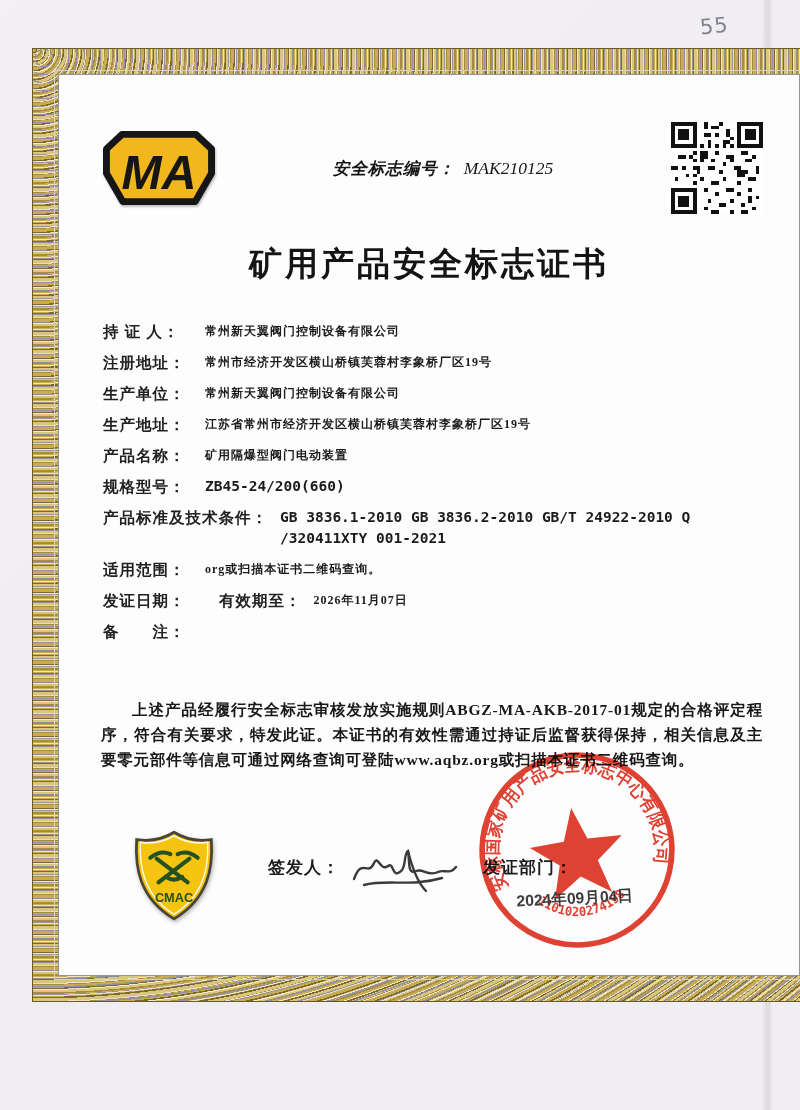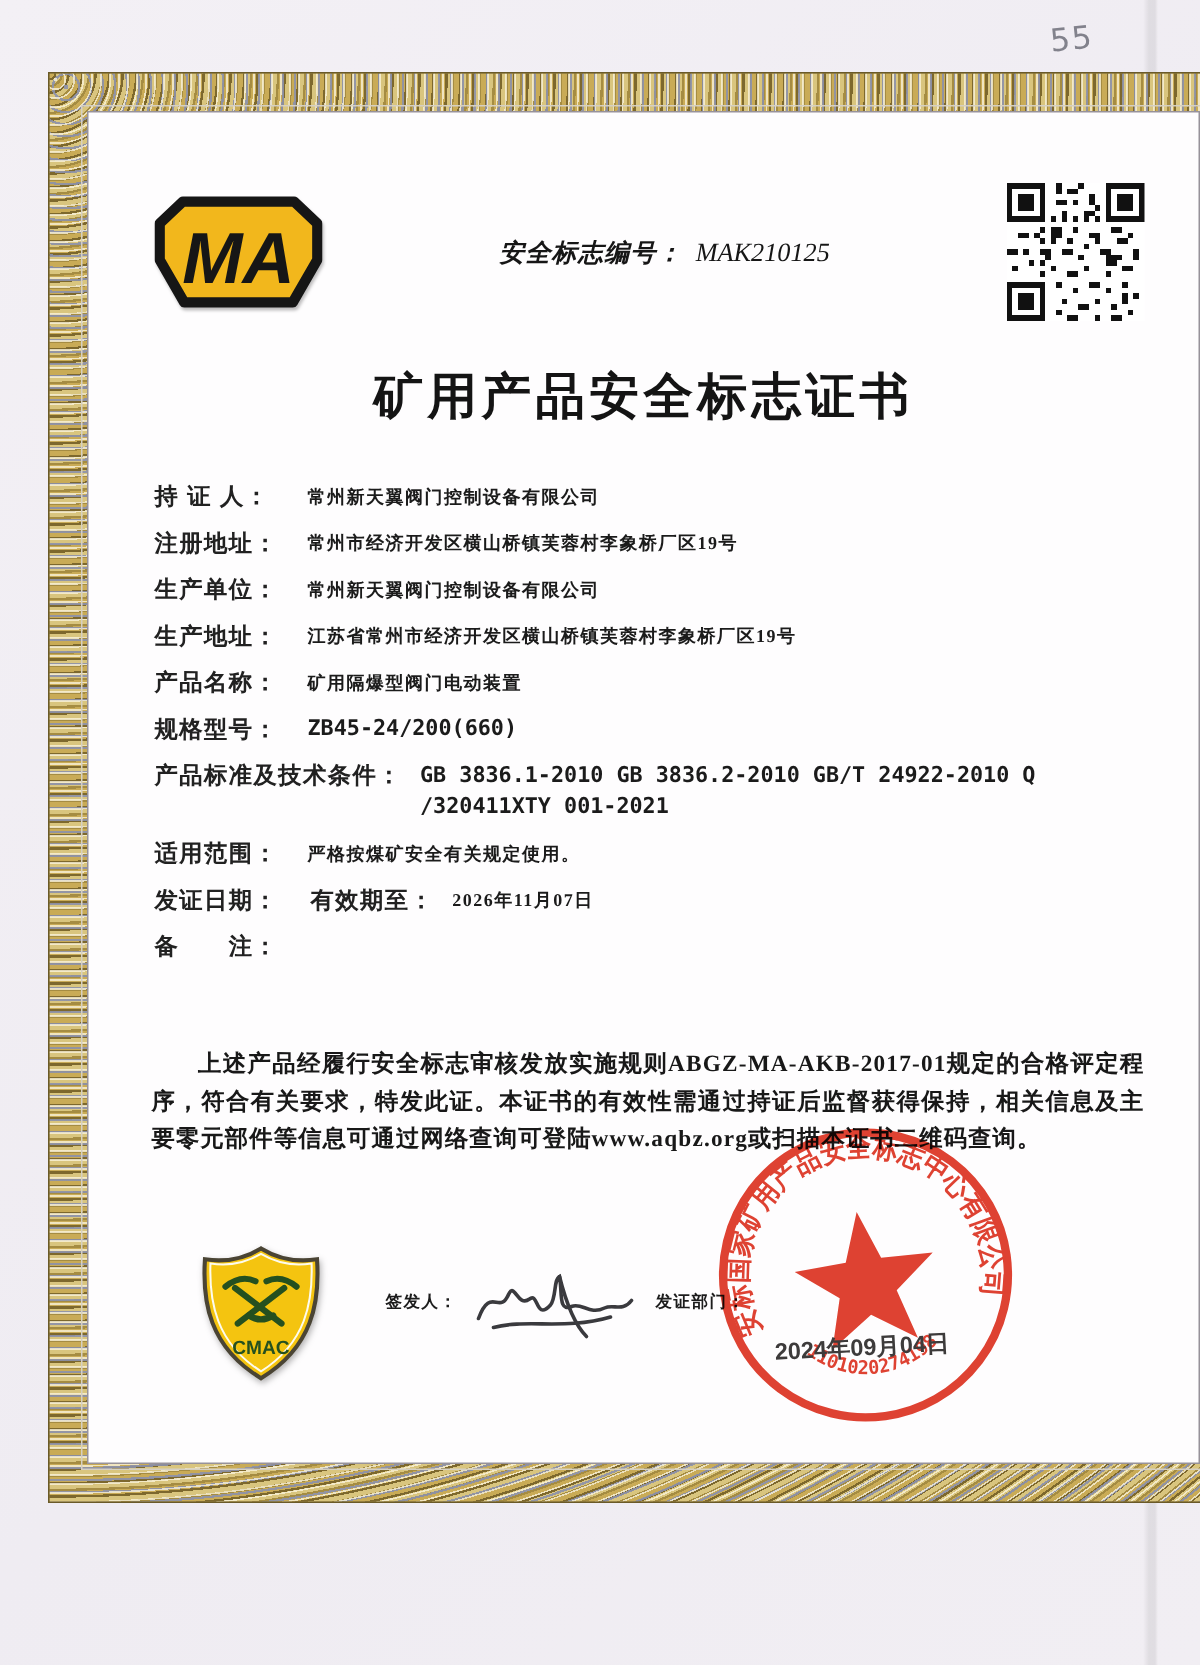--- a/index.html
+++ b/index.html
@@ -49,32 +49,32 @@
     font-weight:bold;font-size:15.5px;color:#212121;white-space:pre;
     min-width:90px;letter-spacing:1px;line-height:21px;flex:0 0 auto;
   }
   .fvalue{
     font-family:"Liberation Serif",serif;font-weight:bold;font-size:12px;color:#1b1b1b;
     padding-left:12px;line-height:21px;letter-spacing:1px;white-space:pre-line;
   }
   .mono .fvalue{font-family:"DejaVu Sans Mono",monospace;font-size:14.5px;letter-spacing:0;}
   .row-long .flabel{min-width:auto;}
   .frow-dates .fvalue.issue{width:176px;flex:0 0 auto;font-family:"Liberation Sans",sans-serif;}
-  .frow-dates .flabel.valid{min-width:auto;margin-left:14px;}
+  .frow-dates .flabel.valid{min-width:auto;margin-left:26px;}
   .frow-dates .fvalue.until{font-family:Liberation Serif, serif;}
   
   .statement{
     margin:56px 36px 0 42px;font-family:"Liberation Serif",serif;font-weight:bold;
     font-size:15.5px;line-height:1.6;letter-spacing:.8px;color:#181818;
     text-indent:2em;text-align:justify;
   }
   
   .cmac{position:absolute;left:74px;top:754px;width:82px;height:94px;filter:drop-shadow(1px 2px 2px rgba(0,0,0,.3));}
   .signrow{position:absolute;left:198px;top:770px;display:flex;align-items:center;}
-  .signrow .lbl{font-weight:bold;font-size:11px;letter-spacing:1px;color:#1c1c1c;white-space:nowrap;}
+  .signrow .lbl{font-weight:bold;font-size:17px;letter-spacing:1px;color:#1c1c1c;white-space:nowrap;margin-left:11px;}
   .signature{width:116px;height:52px;margin:0 10px -8px 6px;}
   .stamp-wrap{position:absolute;left:417px;top:674px;width:202px;height:202px;mix-blend-mode:multiply;opacity:.93;}
   .stamp-wrap svg{width:202px;height:202px;}
 </style>
 </head>
 <body>
 
 <div class="corner-num">55</div>
 
 <div class="frame">
@@ -195,21 +195,21 @@
         <span class="flabel">规格型号：</span>
         <span class="fvalue">ZB45-24/200(660)</span>
       </div>
       <div class="frow mono row-long">
         <span class="flabel">产品标准及技术条件：</span>
         <span class="fvalue">GB 3836.1-2010 GB 3836.2-2010 GB/T 24922-2010 Q
 /320411XTY 001-2021</span>
       </div>
       <div class="frow">
         <span class="flabel">适用范围：</span>
-        <span class="fvalue">严格按煤矿安全有关规定使用。</span>
+        <span class="fvalue">org或扫描本证书二维码查询。</span>
       </div>
       <div class="frow frow-dates">
         <span class="flabel">发证日期：</span>
         <span class="flabel valid">有效期至：</span>
         <span class="fvalue until">2026年11月07日</span>
       </div>
       <div class="frow">
         <span class="flabel">备　　注：</span>
         <span class="fvalue"></span>
       </div>

